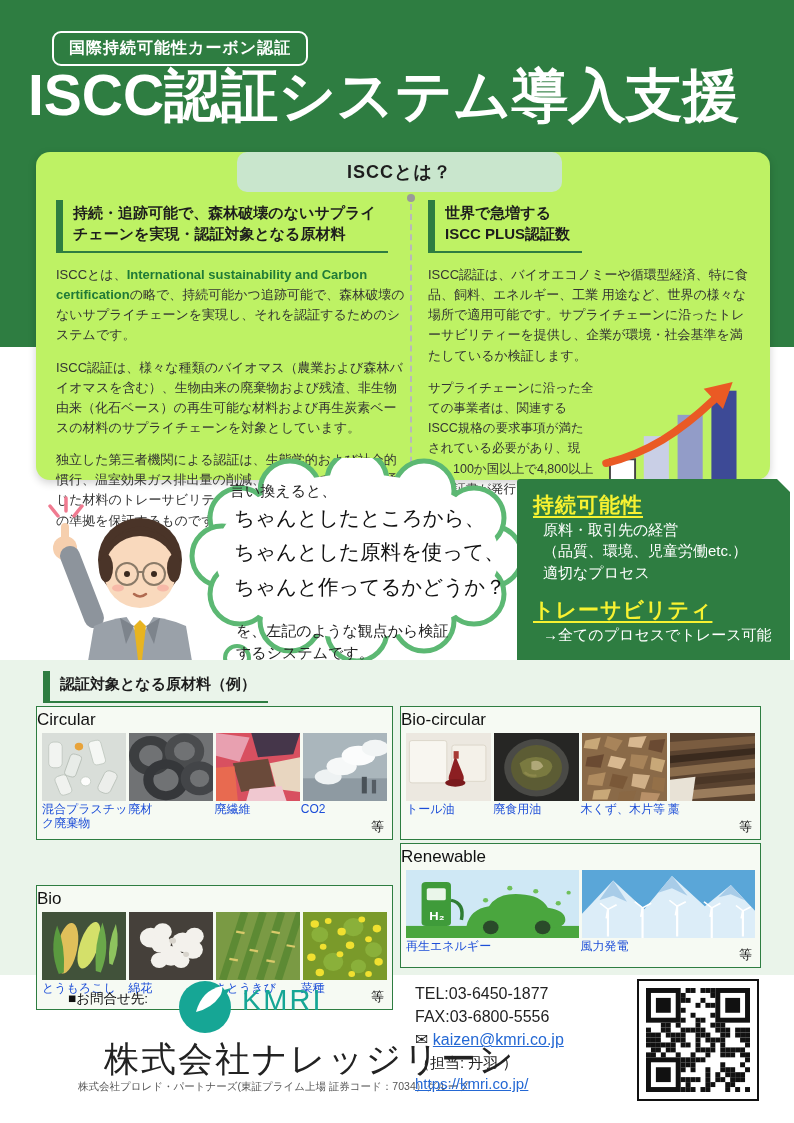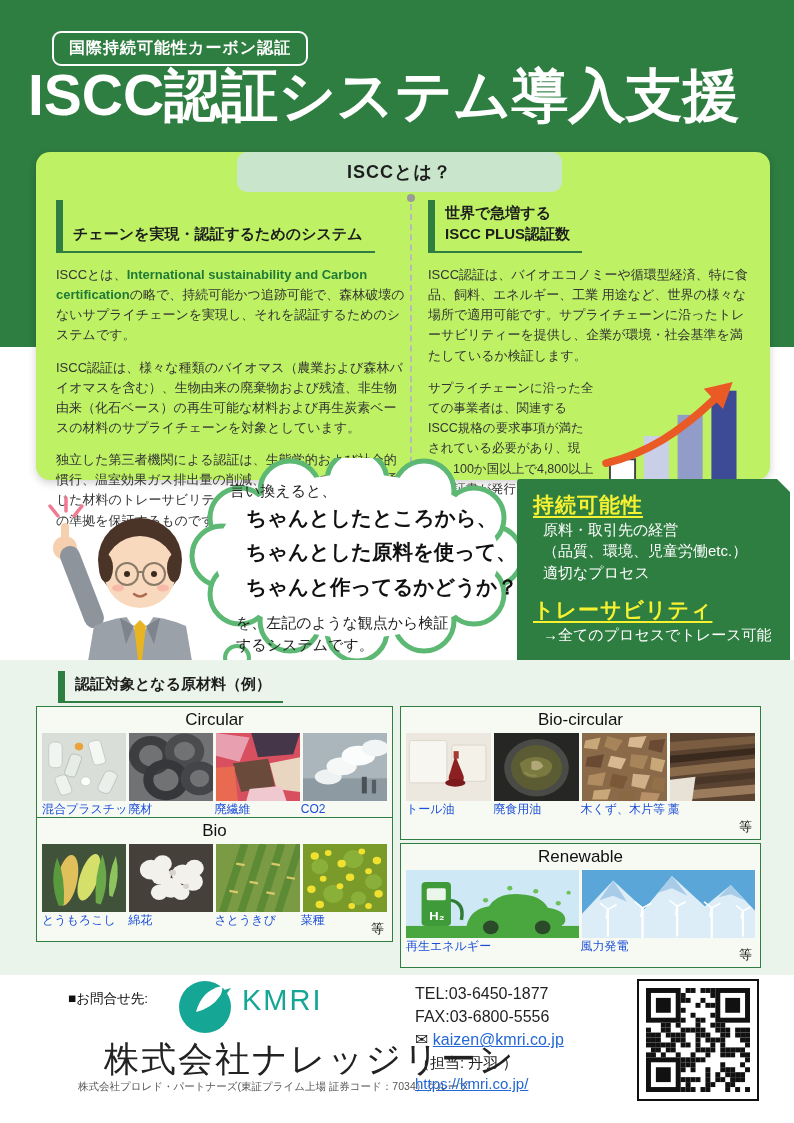--- a/index.html
+++ b/index.html
@@ -38,44 +38,44 @@
   .divider::after{bottom:-10px}
   .rc-bottom{display:flex;margin-top:12px;gap:4px}
   .rc-bottom p{flex:0 0 168px;font-size:12.5px;line-height:1.62;margin-top:0}
   .growth{flex:1;position:relative;top:4px}
 
   
   .mascot{position:absolute;left:28px;top:468px;width:205px;height:205px}
   .bubble{position:absolute;left:182px;top:458px;width:340px;height:226px}
   .bubble-text{position:absolute;left:230px;top:482px;width:280px}
   .bt-intro{font-size:15px;color:#222}
-  .bt-strong{font-size:20.5px;font-weight:bold;color:#111;line-height:1.68;margin-left:16px;white-space:nowrap}
-  .bt-outro{font-size:15px;color:#222;line-height:1.45;margin-top:8px;margin-left:6px}
+  .bt-strong{font-size:20.5px;font-weight:normal;color:#111;line-height:1.68;margin-left:4px;white-space:nowrap}
+  .bt-outro{font-size:15px;color:#222;line-height:1.45;margin-top:16px;margin-left:6px}
   .criteria{position:absolute;left:517px;top:479px;width:273px;height:185px;background:var(--green);
         border-radius:3px;padding:12px 16px;color:#fff}
   .criteria::after{content:'';position:absolute;top:0;right:0;border-top:13px solid #fff;border-left:13px solid transparent}
   .crit-title{color:var(--yellow);font-size:21px;font-weight:bold;text-decoration:underline;
         text-underline-offset:4px;text-decoration-thickness:2px;letter-spacing:1px}
   .crit-item{font-size:15px;line-height:1.42;margin-left:10px}
   .crit-gap{margin-top:13px}
 
   
   .band{position:absolute;left:0;top:660px;width:794px;height:315px;background:var(--band)}
-  .band-head{position:absolute;left:58px;top:671px}
+  .band-head{position:absolute;left:43px;top:671px}
   .matbox{position:absolute;background:var(--cellbg);border:1.5px solid var(--green)}
-  .matbox .mtitle{text-align:center;font-size:17px;color:#111;padding-top:3px;height:26px}
+  .matbox .mtitle{font-size:17px;color:#111;padding-top:3px;height:26px}
   .imgrow{display:flex;gap:3px;padding:0 5px}
   .imgrow .ph{flex:1;height:68px;overflow:hidden}
   .ph svg{display:block;width:100%;height:100%}
   .lblrow{display:flex;padding:0 5px;margin-top:2px}
   .lblrow span{flex:1;text-align:left;font-size:12px;line-height:1.15;color:#1d4ed8}
   .etc{position:absolute;right:8px;bottom:3px;font-size:13px;color:#111}
   #box-circular{left:36px;top:706px;width:357px;height:134px}
   #box-biocircular{left:400px;top:706px;width:361px;height:134px}
-  #box-bio{left:36px;top:817px;width:357px;height:125px}
+  #box-bio{left:36px;top:885px;width:357px;height:125px}
   #box-renewable{left:400px;top:843px;width:361px;height:125px}
 
   
   .f-contact{position:absolute;left:68px;top:990px;font-size:13.5px;color:#111}
   .f-logo{position:absolute;left:178px;top:980px;width:54px;height:54px}
   .f-kmri{position:absolute;left:242px;top:984px;font-size:29px;font-weight:normal;color:var(--teal);letter-spacing:2px}
   .f-company{position:absolute;left:104px;top:1036px;font-size:35px;color:#222;letter-spacing:2px}
   .f-group{position:absolute;left:78px;top:1080px;font-size:10.5px;color:#555}
   .f-info{position:absolute;left:415px;top:982px;font-size:16px;color:#222;line-height:1.45}
   .f-info .small{font-size:15px}
@@ -92,22 +92,22 @@
 
   <div class="hero"></div>
   <div class="badge">国際持続可能性カーボン認証</div>
   <div class="big-title">ISCC認証システム導入支援</div>
 
   <div class="card">
     <div class="card-tab">ISCCとは？</div>
 
     <div class="col-left">
       <div class="sec-head">
-        <br>
-        <span>チェーンを実現・認証するためのシステム</span>
+        <span>持続・追跡可能で、森林破壊のないサプライ</span><br>
+        <span>チェーンを実現・認証対象となる原材料</span>
       </div>
       <p><span>ISCCとは、</span><span class="en-green">International sustainability and Carbon certification</span><span>の略で、持続可能かつ追跡可能で、森林破壊のないサプライチェーンを実現し、それを認証するためのシステムです。</span></p>
       <p>ISCC認証は、様々な種類のバイオマス（農業および森林バイオマスを含む）、生物由来の廃棄物および残渣、非生物由来（化石ベース）の再生可能な材料および再生炭素ベースの材料のサプライチェーンを対象としています。</p>
       <p>独立した第三者機関による認証は、生態学的および社会的慣行、温室効果ガス排出量の削減、サプライチェーンを通じた材料のトレーサビリティーに関する厳格な要求事項への準拠を保証するものです。</p>
     </div>
 
     <div class="divider"></div>
 
     <div class="col-right">
       <div class="sec-head">

